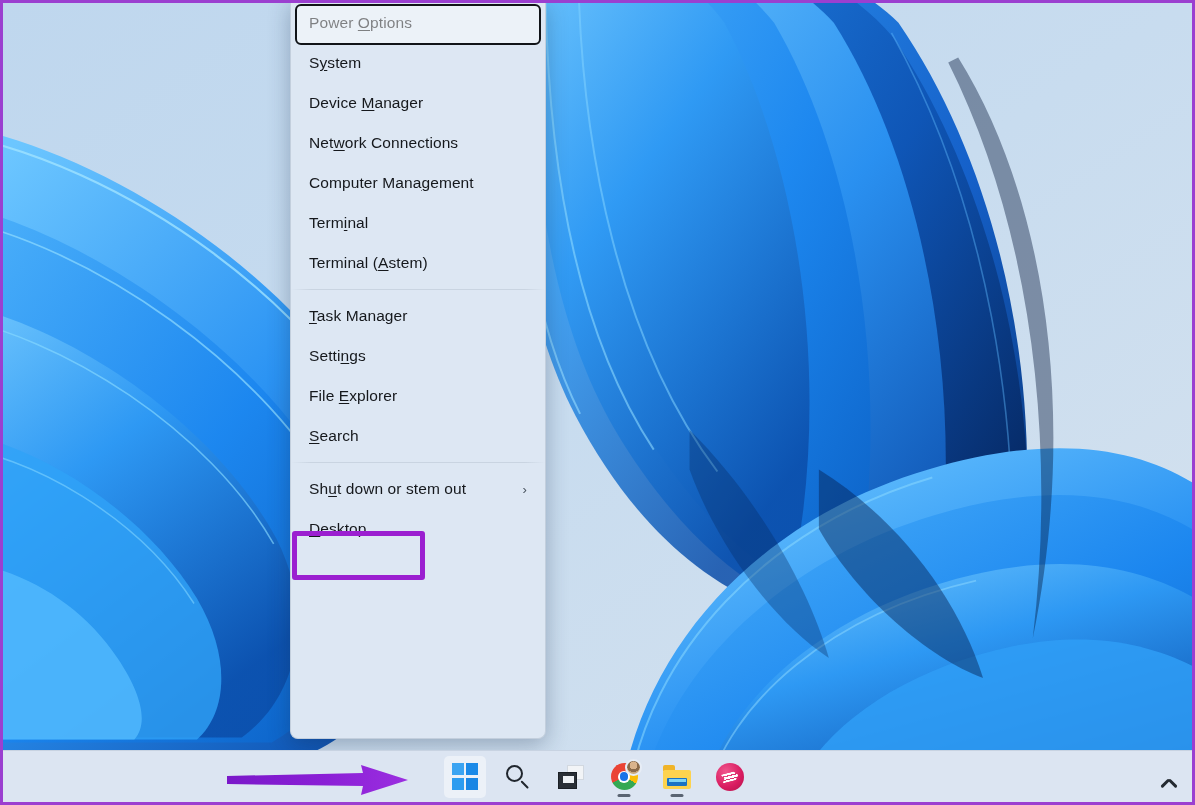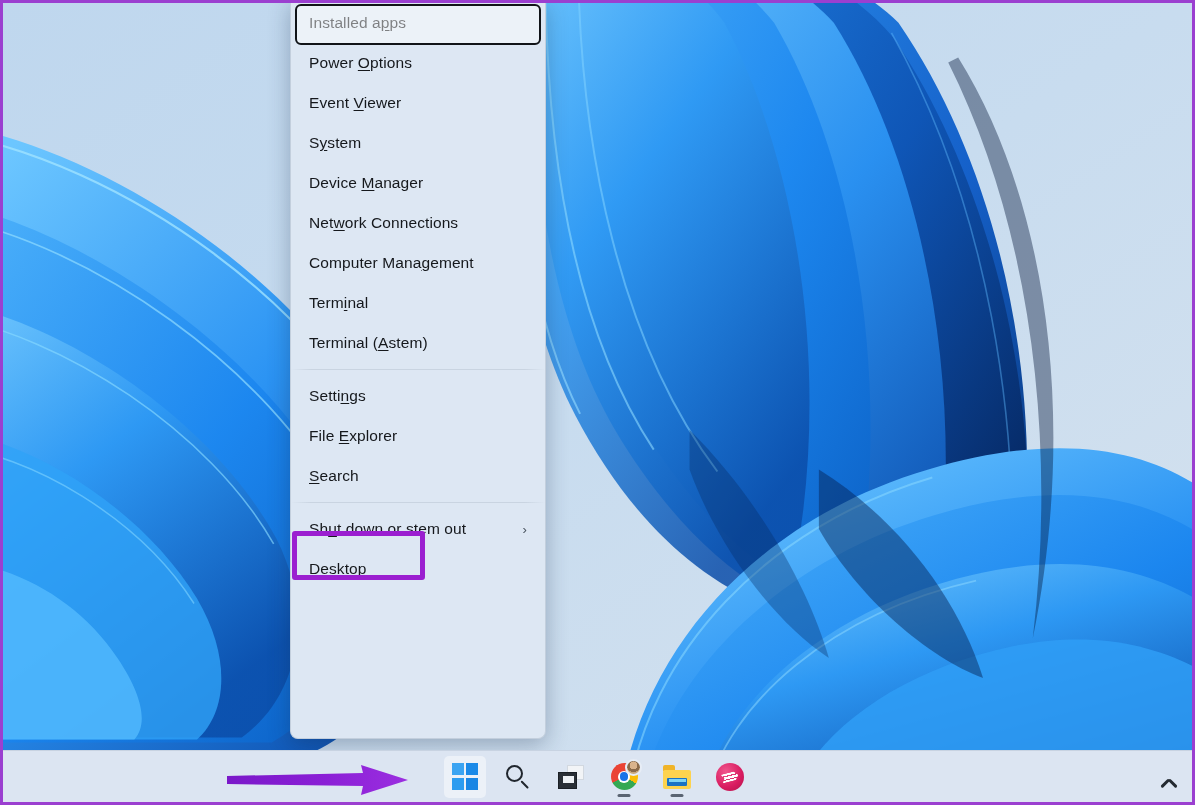--- a/index.html
+++ b/index.html
@@ -299,29 +299,23 @@
       <path d="M 820 470 C 900 520 960 600 985 680 C 930 660 860 600 820 530 Z" fill="#04204f" opacity="0.45"></path>
       <path d="M 690 430 C 760 500 810 590 830 660 C 770 620 715 540 690 470 Z" fill="#052a63" opacity="0.35"></path>
       <path d="M 950 60 C 1030 220 1060 430 1035 640 C 1080 420 1050 200 960 55 Z" fill="#021538" opacity="0.4"></path>
     </svg>
   </div>
 
   <div id="winx-menu">
 
     <div>
       <div class="menu-item">
-        <span class="lbl"><span>Installed a</span><u>p</u><span>ps</span></span>
-      </div>
-      <div class="menu-item">
         <span class="lbl"><span>Power </span><u>O</u><span>ptions</span></span>
       </div>
       <div class="menu-item">
-        <span class="lbl"><span>Event </span><u>V</u><span>iewer</span></span>
-      </div>
-      <div class="menu-item">
         <span class="lbl"><span>S</span><u>y</u><span>stem</span></span>
       </div>
       <div class="menu-item">
         <span class="lbl"><span>Device </span><u>M</u><span>anager</span></span>
       </div>
       <div class="menu-item">
         <span class="lbl"><span>Net</span><u>w</u><span>ork Connections</span></span>
       </div>
       <div class="menu-item">
         <span class="lbl"><span>Computer Mana</span><u>g</u><span>ement</span></span>
@@ -330,20 +324,23 @@
         <span class="lbl"><span>Term</span><u>i</u><span>nal</span></span>
       </div>
       <div class="menu-item">
         <span class="lbl"><span>Terminal (</span><u>A</u><span>stem)</span></span>
       </div>
     </div>
 
     <div class="menu-sep"></div>
 
     <div>
+      <div class="menu-item">
+        <span class="lbl"><span></span><u>T</u><span>ask Manager</span></span>
+      </div>
       <div class="menu-item">
         <span class="lbl"><span>Setti</span><u>n</u><span>gs</span></span>
       </div>
       <div class="menu-item">
         <span class="lbl"><span>File </span><u>E</u><span>xplorer</span></span>
       </div>
       <div class="menu-item">
         <span class="lbl"><span></span><u>S</u><span>earch</span></span>
       </div>
     </div>

